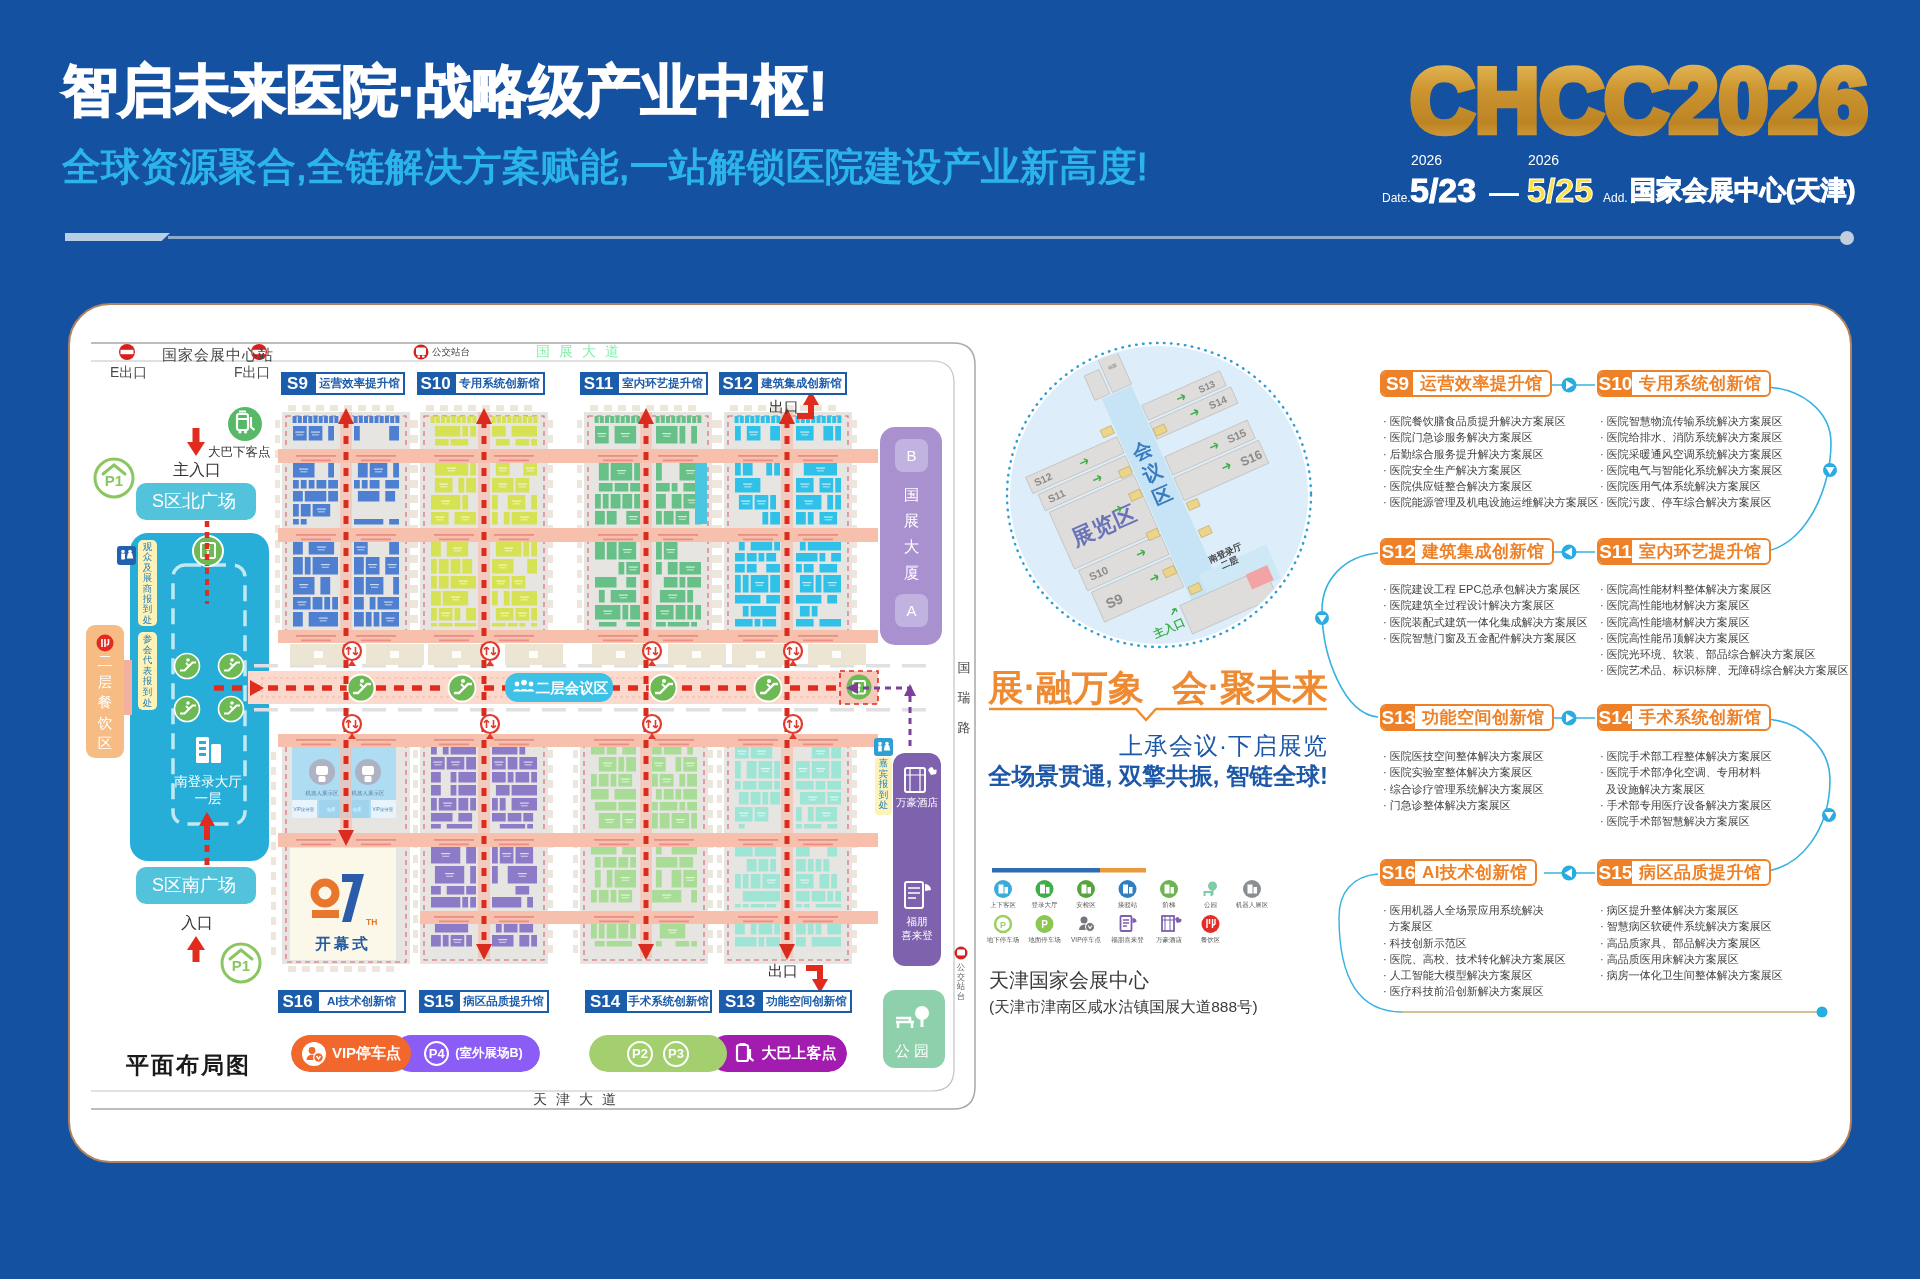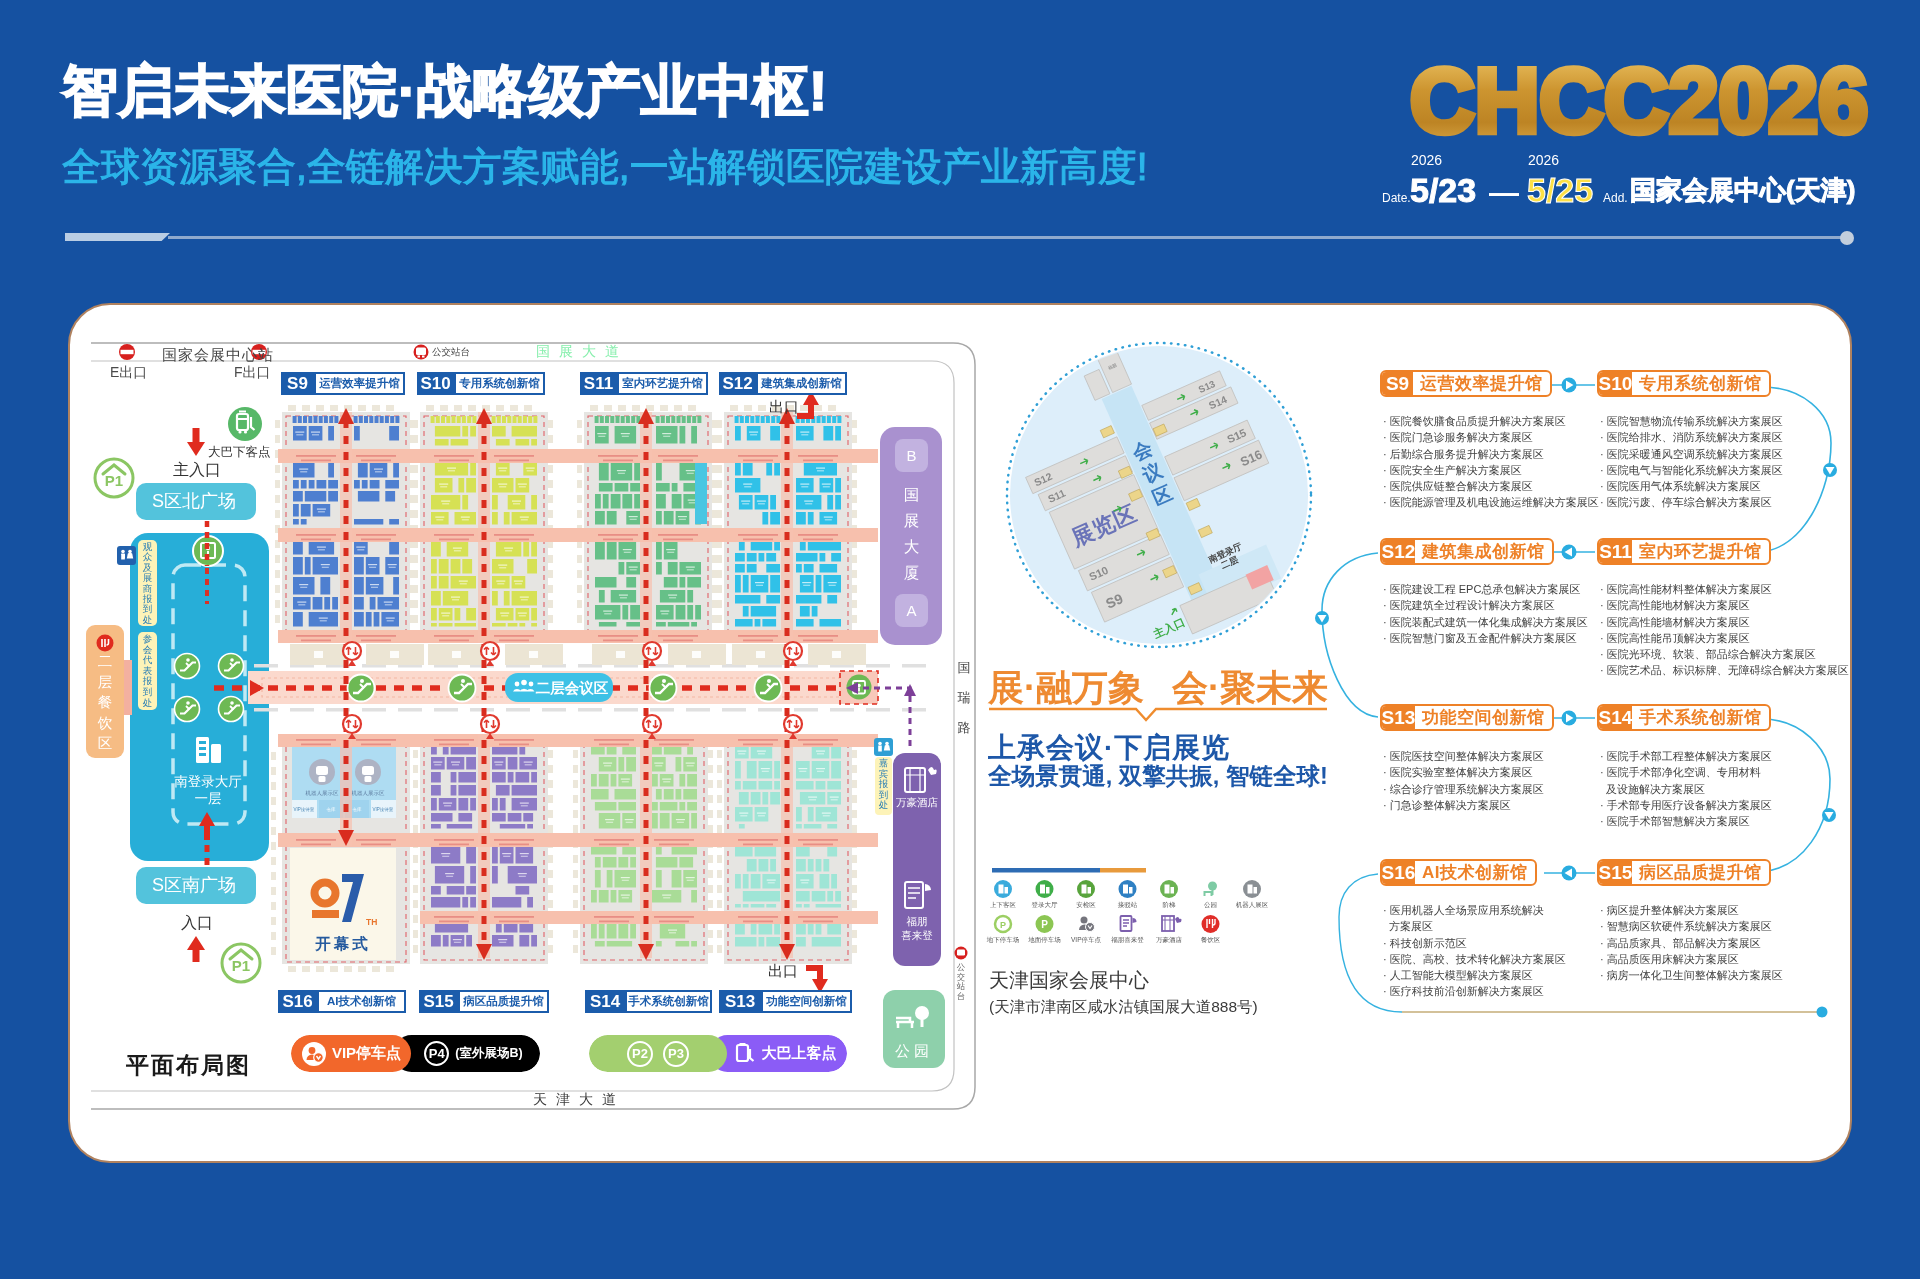--- a/index.html
+++ b/index.html
@@ -2086,51 +2086,51 @@
 <div style="background:#f2672b;width:120px;display:flex;align-items:center;justify-content:center;gap:5px;border-radius:18.5px;z-index:2">
 <svg width="26" height="26" viewBox="0 0 26 26">
         <circle cx="13" cy="13" r="12" fill="#fff"></circle>
         <circle cx="11" cy="9.5" r="3.4" fill="#f2672b"></circle>
         <path d="M5.5,19 a5.5,5.5 0 0 1 11,0 Z" fill="#f2672b"></path>
         <circle cx="17.5" cy="16.5" r="4.8" fill="#f2672b" stroke="#fff" stroke-width="1.2"></circle>
         <path d="M15.5,15 l2,3 l2,-3" stroke="#fff" stroke-width="1.4" fill="none"></path>
       </svg>
 <span style="color:#fff;font-size:15px;font-weight:bold">VIP停车点</span>
     </div>
-<div style="background:#000000;flex:1;display:flex;align-items:center;justify-content:center;gap:6px;margin-left:-18px;padding-left:14px;border-radius:18.5px;z-index:1">
+<div style="background:#8b5cf6;flex:1;display:flex;align-items:center;justify-content:center;gap:6px;margin-left:-18px;padding-left:14px;border-radius:18.5px;z-index:1">
 <span style="width:25px;height:25px;border-radius:50%;border:2px solid #fff;color:#fff;font-size:13px;font-weight:bold;display:flex;align-items:center;justify-content:center">P4</span>
 <span style="color:#fff;font-size:12.5px;font-weight:bold">(室外展场B)</span>
     </div>
   </div>
 
 <div style="position:absolute;left:589px;top:1035px;width:258px;height:37px;border-radius:18.5px;overflow:hidden;display:flex;z-index:5">
 <div style="background:#a3cf6f;width:138px;display:flex;align-items:center;justify-content:center;gap:10px;border-radius:18.5px;z-index:2">
 <span style="width:26px;height:26px;border-radius:50%;border:2px solid #fff;color:#fff;font-size:13px;font-weight:bold;display:flex;align-items:center;justify-content:center">P2</span>
 <span style="width:26px;height:26px;border-radius:50%;border:2px solid #fff;color:#fff;font-size:13px;font-weight:bold;display:flex;align-items:center;justify-content:center">P3</span>
     </div>
-<div style="background:#8b5cf6;flex:1;display:flex;align-items:center;justify-content:center;gap:6px;margin-left:-18px;padding-left:12px;border-radius:18.5px;z-index:1">
+<div style="background:#a21caf;flex:1;display:flex;align-items:center;justify-content:center;gap:6px;margin-left:-18px;padding-left:12px;border-radius:18.5px;z-index:1">
 <svg width="24" height="24" viewBox="0 0 24 24">
         <rect x="5" y="3" width="11" height="16" rx="2" fill="none" stroke="#fff" stroke-width="2.2"></rect>
         <rect x="7.5" y="1" width="6" height="3" fill="#fff"></rect>
         <path d="M18,7 v9 l3.5,3" fill="none" stroke="#fff" stroke-width="2.2"></path>
       </svg>
 <span style="color:#fff;font-size:15px;font-weight:bold">大巴上客点</span>
     </div>
   </div>
 
 <div style="position:absolute;left:988px;top:664px;width:340px;display:flex;justify-content:space-between;font-size:36px;font-weight:bold;color:#ee8a31;z-index:5">
     <span>展·融万象</span>
     <span>会·聚未来</span>
   </div>
 
 <svg style="position:absolute;left:988px;top:705px;z-index:5" width="340" height="20">
     <path d="M1,4 H148 L158,15 L168,4 H339" stroke="#ef8c2e" stroke-width="2.4" fill="none"></path>
   </svg>
 
-<div class="t" style="left:988px;top:733px;width:340px;text-align:left;font-size:28px;font-weight:bold;color:#1d57a8;letter-spacing:1px">上承会议·下启展览</div>
+<div class="t" style="left:988px;top:733px;width:340px;text-align:right;font-size:24px;font-weight:normal;color:#1d57a8;letter-spacing:1px">上承会议·下启展览</div>
 
 <div class="t" style="left:968px;top:764px;width:380px;text-align:center;font-size:23.5px;font-weight:bold;color:#1d57a8">全场景贯通, 双擎共振, 智链全球!</div>
 
 <div class="t" style="left:989px;top:969px;font-size:20px;color:#3a3a3a">天津国家会展中心</div>
 
 <div class="t" style="left:989px;top:998px;font-size:15.5px;color:#3a3a3a">(天津市津南区咸水沽镇国展大道888号)</div>
 
 <svg style="position:absolute;left:985px;top:862px;z-index:5" width="290" height="90" viewBox="0 0 290 90">
 <rect x="7" y="6" width="108" height="4.5" fill="#2e6cb4"></rect>
     <rect x="115" y="6" width="46" height="4.5" fill="#e89a3c"></rect>

